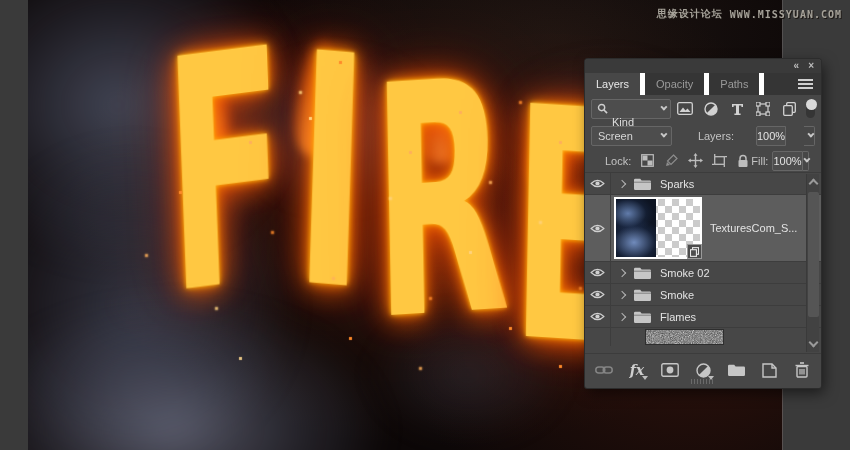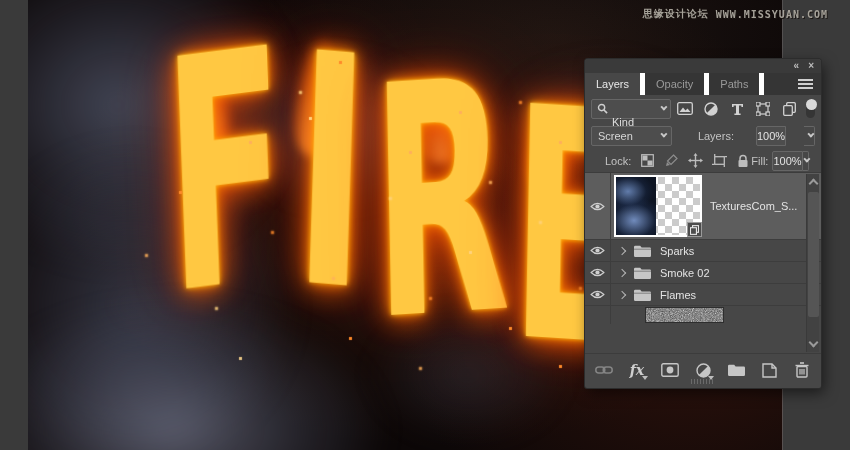--- a/index.html
+++ b/index.html
@@ -47,21 +47,21 @@
       305px 278px 2px 1px #ffb05a, 322px 338px 1px 1px #ff8a2a, 362px 198px 2px 1px #ffd27c,
       382px 152px 1px 1px #ffb05a, 402px 298px 2px 1px #ff8a2a, 442px 252px 1px 1px #ffd27c,
       462px 182px 2px 1px #ffb05a, 482px 328px 1px 1px #ff8a2a, 512px 222px 2px 1px #ffd27c,
       532px 142px 1px 1px #ffb05a, 552px 288px 2px 1px #ff8a2a, 572px 238px 1px 1px #ffd27c,
       592px 182px 2px 1px #ffb05a, 312px 62px 1px 1px #ff8a2a, 272px 92px 2px 1px #ffd27c,
       432px 112px 1px 1px #ffb05a, 492px 102px 2px 1px #ff8a2a, 212px 358px 1px 1px #ffd27c,
       392px 368px 2px 1px #ffb05a, 532px 366px 1px 1px #ff8a2a, 612px 300px 2px 1px #ffd27c,
       640px 200px 1px 1px #ffb05a; }
 
   
-  #watermark { position:absolute; top:7px; right:22px; z-index:40;
+  #watermark { position:absolute; top:7px; right:8px; z-index:40;
     font-family:"DejaVu Sans Mono","Liberation Mono",monospace; font-size:10px; font-weight:bold;
     color:#a5a198; letter-spacing:1px; text-shadow:1px 1px 0 #1c1714; white-space:nowrap; }
   #watermark span { vertical-align:middle; }
 
   
   #layers-panel { position:absolute; left:585px; top:59px; width:236px; height:329px;
     background:#474747; border-radius:3px 3px 2px 2px;
     box-shadow:0 0 0 1px #2c2c2c, 3px 5px 14px rgba(0,0,0,.55);
     font-size:11px; color:#d6d6d6; z-index:20; }
   .panel-header { height:14px; background:#3a3a3a; border-radius:3px 3px 0 0;
@@ -291,20 +291,35 @@
       </div>
       <span class="row-label fill">Fill:</span>
       <div class="val-box">100%</div>
       <div class="val-chev">
           <span class="chev sm"></span>
         </div>
     </div>
 
     <div class="layers-list">
 
+      <div class="lrow group">
+        <div class="eye-col">
+          <svg width="15" height="11" viewBox="0 0 16 12">
+              <path d="M1 6 Q8 -1 15 6 Q8 13 1 6 Z" fill="none" stroke="#cfcfcf" stroke-width="1.2"></path>
+              <circle cx="8" cy="6" r="2.3" fill="#cfcfcf"></circle>
+            </svg>
+        </div>
+        <span class="disc"></span>
+        <svg class="folder-ic" width="19" height="14" viewBox="0 0 19 14">
+            <path d="M1 3 a1.2 1.2 0 0 1 1.2-1.2 h5 l1.4 1.8 h8.2 a1.2 1.2 0 0 1 1.2 1.2 v7 a1.2 1.2 0 0 1 -1.2 1.2 h-14.6 a1.2 1.2 0 0 1 -1.2-1.2 Z" fill="#c6c6c6"></path>
+            <rect x="1" y="4.6" width="17" height="1.3" fill="#8f8f8f"></rect>
+          </svg>
+        <span class="layer-name">Sparks</span>
+      </div>
+
       <div class="lrow selected">
         <div class="eye-col">
           <svg width="15" height="11" viewBox="0 0 16 12">
               <path d="M1 6 Q8 -1 15 6 Q8 13 1 6 Z" fill="none" stroke="#cfcfcf" stroke-width="1.2"></path>
               <circle cx="8" cy="6" r="2.3" fill="#cfcfcf"></circle>
             </svg>
         </div>
         <div class="big-thumb">
           <div class="thumb-smoke"></div>
           <div class="so-badge">
@@ -322,38 +337,37 @@
           <svg width="15" height="11" viewBox="0 0 16 12">
               <path d="M1 6 Q8 -1 15 6 Q8 13 1 6 Z" fill="none" stroke="#cfcfcf" stroke-width="1.2"></path>
               <circle cx="8" cy="6" r="2.3" fill="#cfcfcf"></circle>
             </svg>
         </div>
         <span class="disc"></span>
         <svg class="folder-ic" width="19" height="14" viewBox="0 0 19 14">
             <path d="M1 3 a1.2 1.2 0 0 1 1.2-1.2 h5 l1.4 1.8 h8.2 a1.2 1.2 0 0 1 1.2 1.2 v7 a1.2 1.2 0 0 1 -1.2 1.2 h-14.6 a1.2 1.2 0 0 1 -1.2-1.2 Z" fill="#c6c6c6"></path>
             <rect x="1" y="4.6" width="17" height="1.3" fill="#8f8f8f"></rect>
           </svg>
-        <span class="layer-name">Sparks</span>
+        <span class="layer-name">Smoke 02</span>
       </div>
 
       <div class="lrow group">
         <div class="eye-col">
           <svg width="15" height="11" viewBox="0 0 16 12">
               <path d="M1 6 Q8 -1 15 6 Q8 13 1 6 Z" fill="none" stroke="#cfcfcf" stroke-width="1.2"></path>
               <circle cx="8" cy="6" r="2.3" fill="#cfcfcf"></circle>
             </svg>
         </div>
         <span class="disc"></span>
         <svg class="folder-ic" width="19" height="14" viewBox="0 0 19 14">
             <path d="M1 3 a1.2 1.2 0 0 1 1.2-1.2 h5 l1.4 1.8 h8.2 a1.2 1.2 0 0 1 1.2 1.2 v7 a1.2 1.2 0 0 1 -1.2 1.2 h-14.6 a1.2 1.2 0 0 1 -1.2-1.2 Z" fill="#c6c6c6"></path>
             <rect x="1" y="4.6" width="17" height="1.3" fill="#8f8f8f"></rect>
           </svg>
-        <span class="layer-name">Smoke 02</span>
-      </div>
-
+        <span class="layer-name">Smoke</span>
+      </div>
 
       <div class="lrow group">
         <div class="eye-col">
           <svg width="15" height="11" viewBox="0 0 16 12">
               <path d="M1 6 Q8 -1 15 6 Q8 13 1 6 Z" fill="none" stroke="#cfcfcf" stroke-width="1.2"></path>
               <circle cx="8" cy="6" r="2.3" fill="#cfcfcf"></circle>
             </svg>
         </div>
         <span class="disc"></span>
         <svg class="folder-ic" width="19" height="14" viewBox="0 0 19 14">

